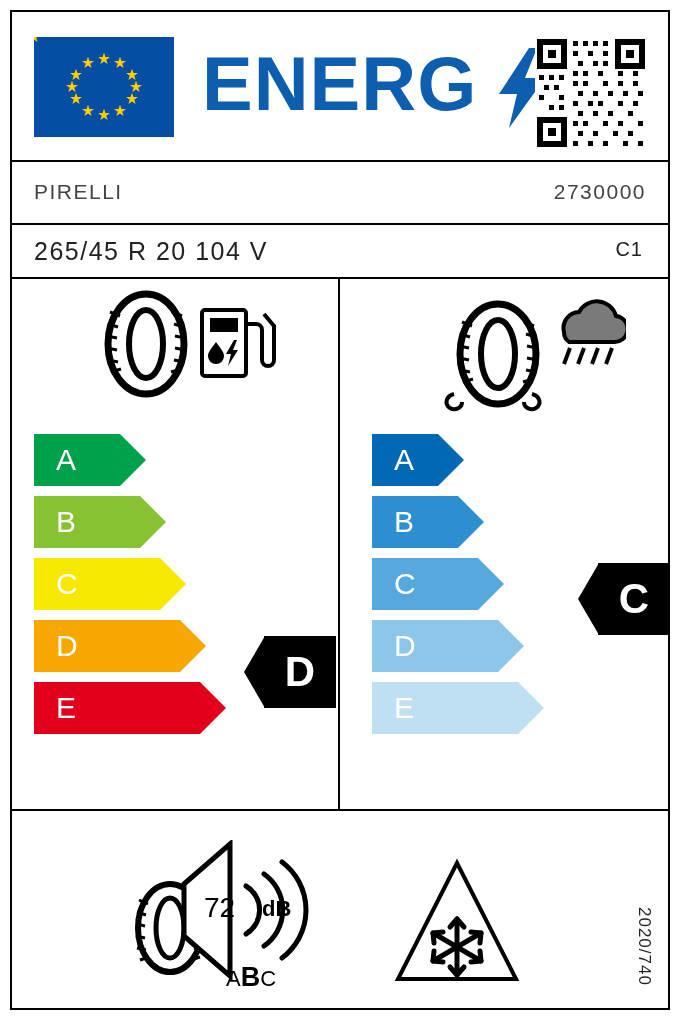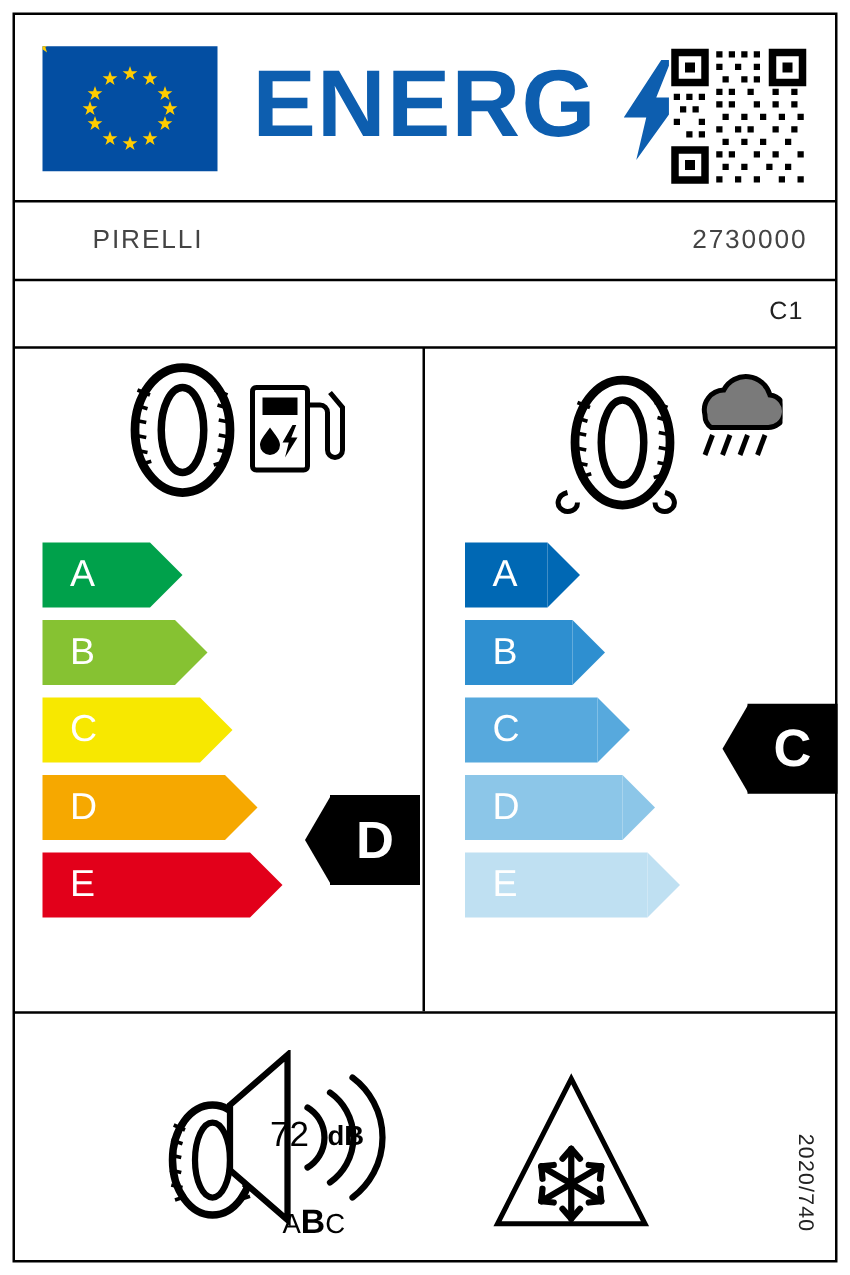--- a/index.html
+++ b/index.html
@@ -42,21 +42,21 @@
   .hr {
     position: absolute; left: 0; width: 656px; height: 2px; background: #000;
   }
   .hr.h1 { top: 148px; }
   .hr.h2 { top: 211px; }
   .hr.h3 { top: 265px; }
   .hr.h4 { top: 797px; }
 
   .brand {
     position: absolute; left: 22px; top: 168px;
-    font-size: 21px; color: #444; letter-spacing: 1.5px; margin-left: 40px;
+    font-size: 21px; color: #444; letter-spacing: 1.5px;
   }
   .code {
     position: absolute; right: 22px; top: 168px;
     font-size: 21px; color: #444; letter-spacing: 1.5px;
   }
   .tyre-size {
     position: absolute; left: 22px; top: 225px;
     font-size: 25px; color: #222; letter-spacing: 1.5px;
   }
   .tyre-class {
@@ -121,21 +121,21 @@
     color: #fff; font-size: 42px; font-weight: bold;
   }
   .marker.fuel-marker { left: 232px; top: 624px; }
   .marker.wet-marker  { left: 566px; top: 551px; }
 
   
   .noise {
     position: absolute; left: 110px; top: 828px; width: 250px; height: 160px;
   }
   .noise-db {
-    position: absolute; left: 94px; top: 52px;
+    position: absolute; left: 82px; top: 52px;
     font-size: 28px; color: #000;
   }
   .noise-unit {
     position: absolute; left: 140px; top: 56px;
     font-size: 22px; color: #000; font-weight: bold;
   }
   .noise-class {
     position: absolute; left: 104px; top: 122px;
     font-size: 22px; color: #000;
   }
@@ -262,20 +262,21 @@
         </g>
       </svg>
     </div>
   </div>
 
   <div class="hr h1"></div>
   <div class="brand">PIRELLI</div>
   <div class="code">2730000</div>
 
   <div class="hr h2"></div>
+  <div class="tyre-size">265/45 R 20 104 V</div>
   <div class="tyre-class">C1</div>
 
   <div class="hr h3"></div>
   <div class="vdiv"></div>
 
   <div class="pict fuel">
     <svg viewBox="0 0 190 110" width="190" height="110">
 
       <g transform="translate(0,2)">
         <ellipse cx="52" cy="52" rx="38" ry="50" fill="none" stroke="#000" stroke-width="7"></ellipse>

